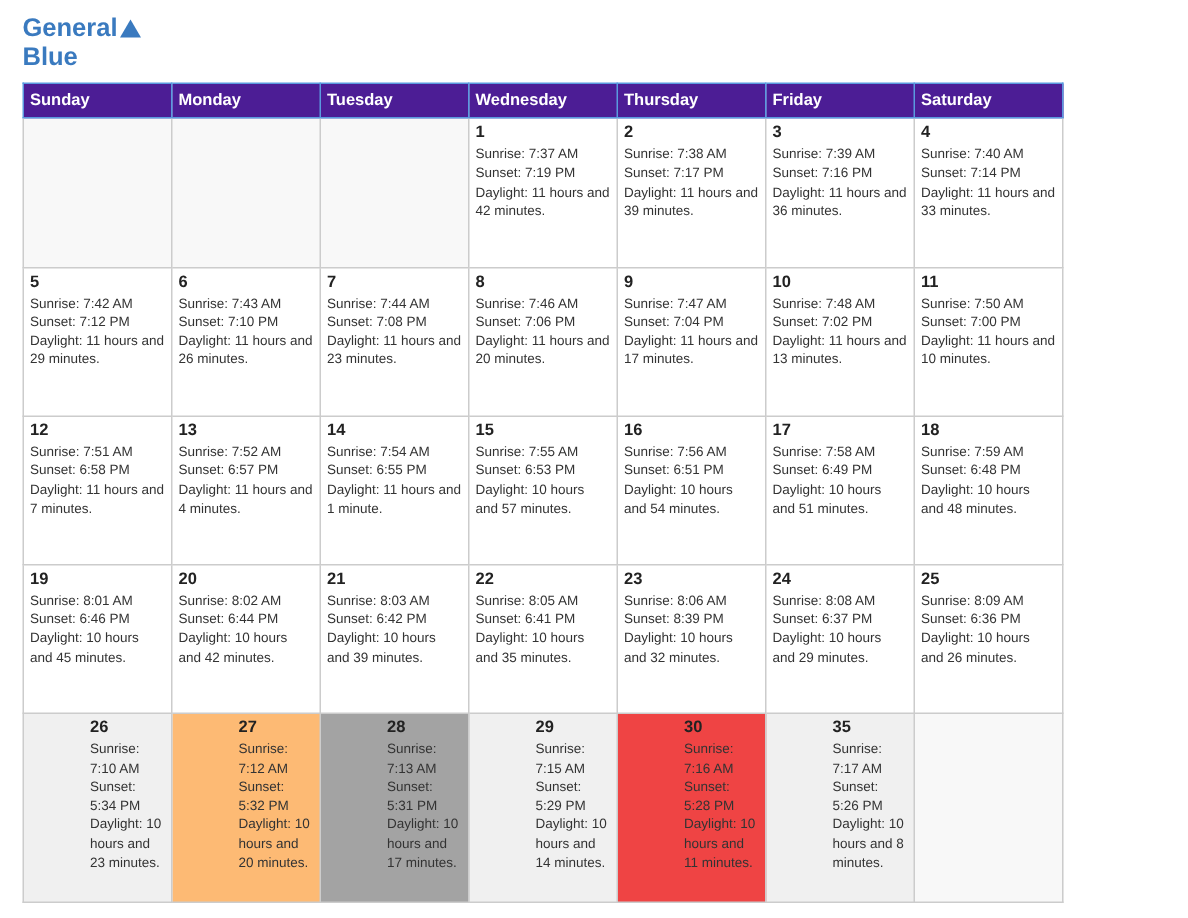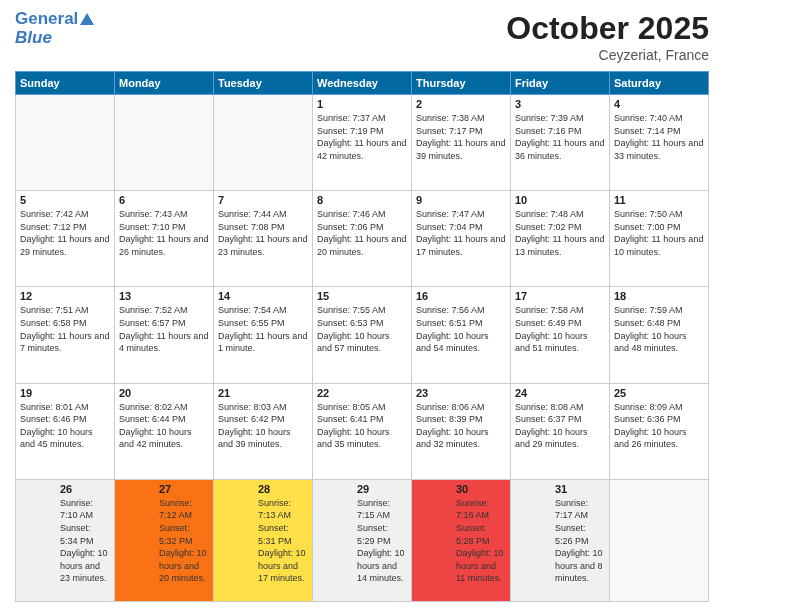--- a/index.html
+++ b/index.html
@@ -40,21 +40,21 @@
       color: #555;
     }
     .calendar {
       flex: 1;
       border: 1px solid #ccc;
       border-collapse: collapse;
       width: 100%;
       table-layout: fixed;
     }
     .calendar thead th {
-      background: #0369a1;
+      background: #4c1d95;
       color: #fff;
       font-size: 11px;
       font-weight: bold;
       padding: 5px 4px;
       text-align: left;
       border: 1px solid #5a9adf;
     }
     .calendar tbody td {
       border: 1px solid #ccc;
       vertical-align: top;
@@ -86,26 +86,22 @@
 </head>
 <body>
 
 <div class="page">
   <div class="header">
     <div class="logo">
       <div>
         <div style="font-size:17px;font-weight:bold;color:#222;line-height:1.1;">
           <span style="color:#3a7abf;">General</span><span style="display:inline-block;width:0;height:0;border-left:7px solid transparent;border-right:7px solid transparent;border-bottom:12px solid #3a7abf;vertical-align:middle;margin-left:2px;margin-bottom:2px;"></span>
         </div>
-        <div style="font-size:17px;font-weight:bold;color:#3a7abf;line-height:1.1;font-style:italic;">Blue</div>
+        <div style="font-size:17px;font-weight:bold;color:#3a7abf;line-height:1.1;">Blue</div>
       </div>
-    </div>
-    <div class="title-area">
-      <div class="month-title">October 2025</div>
-      <div class="location">Ceyzeriat, France</div>
     </div>
   </div>
 
   <table class="calendar">
     <thead>
       <tr>
       <th>Sunday</th>
           <th>Monday</th>
           <th>Tuesday</th>
           <th>Wednesday</th>
@@ -276,46 +272,46 @@
             <div class="cell-text">Daylight: 10 hours and 26 minutes.</div>
           </td>
         </tr>
         <tr>
           <td style="background: rgb(240, 240, 240);">
             <div class="day-num">26</div>
             <div class="cell-text">Sunrise: 7:10 AM</div>
             <div class="cell-text">Sunset: 5:34 PM</div>
             <div class="cell-text">Daylight: 10 hours and 23 minutes.</div>
           </td>
-          <td style="background: #f97316;">
+          <td style="background: #fdba74;">
             <div class="day-num">27</div>
             <div class="cell-text">Sunrise: 7:12 AM</div>
             <div class="cell-text">Sunset: 5:32 PM</div>
             <div class="cell-text">Daylight: 10 hours and 20 minutes.</div>
           </td>
-          <td style="background: #fde047;">
+          <td style="background: #a3a3a3;">
             <div class="day-num">28</div>
             <div class="cell-text">Sunrise: 7:13 AM</div>
             <div class="cell-text">Sunset: 5:31 PM</div>
             <div class="cell-text">Daylight: 10 hours and 17 minutes.</div>
           </td>
           <td style="background: rgb(240, 240, 240); margin-left: 40px;">
             <div class="day-num">29</div>
             <div class="cell-text">Sunrise: 7:15 AM</div>
             <div class="cell-text">Sunset: 5:29 PM</div>
             <div class="cell-text">Daylight: 10 hours and 14 minutes.</div>
           </td>
           <td style="background: #ef4444;">
             <div class="day-num">30</div>
             <div class="cell-text">Sunrise: 7:16 AM</div>
             <div class="cell-text">Sunset: 5:28 PM</div>
             <div class="cell-text">Daylight: 10 hours and 11 minutes.</div>
           </td>
           <td style="background: rgb(240, 240, 240);">
-            <div class="day-num">31</div>
+            <div class="day-num">35</div>
             <div class="cell-text">Sunrise: 7:17 AM</div>
             <div class="cell-text">Sunset: 5:26 PM</div>
             <div class="cell-text">Daylight: 10 hours and 8 minutes.</div>
           </td>
           <td class="empty-cell" style="background: rgb(240, 240, 240);"></td>
         </tr>
       </tbody>
   </table>
 </div>
 

